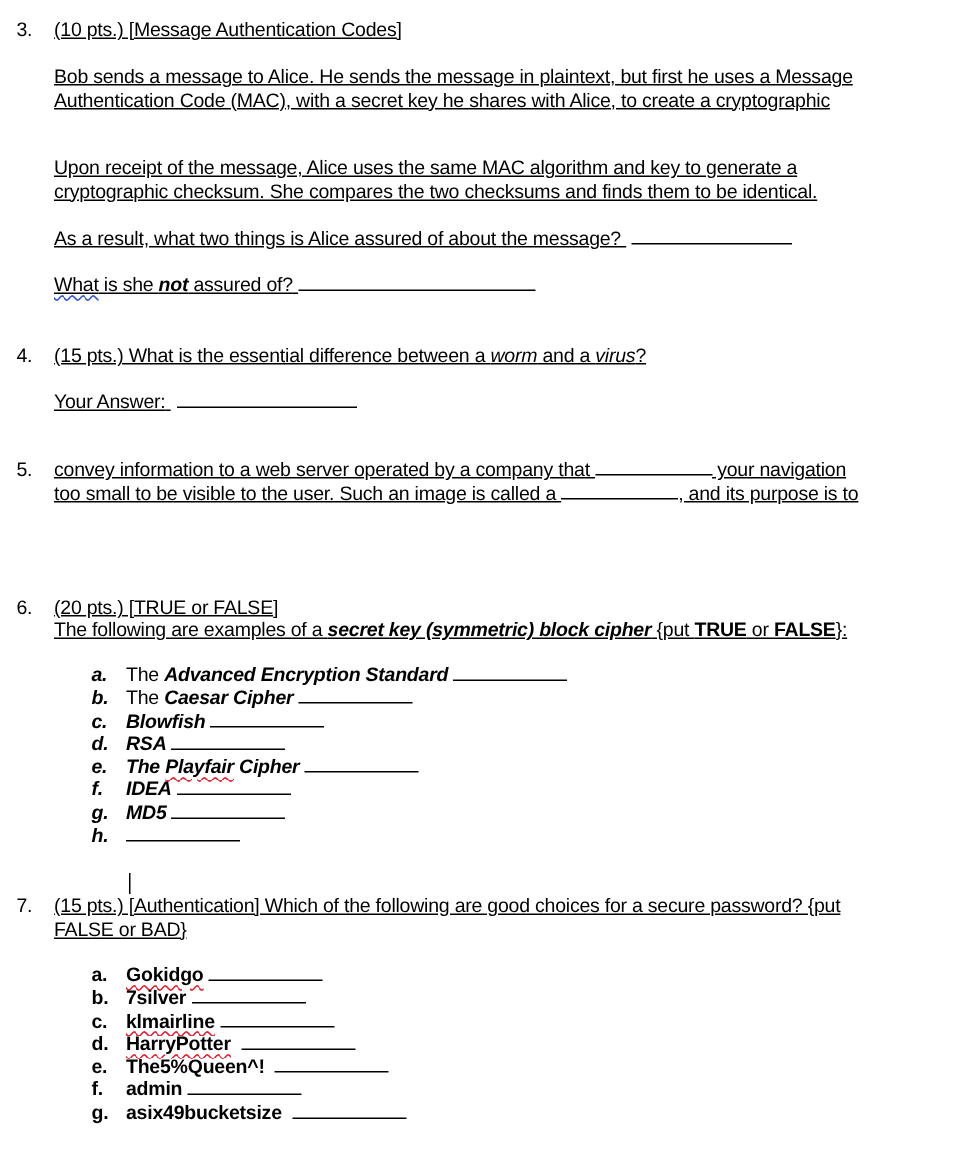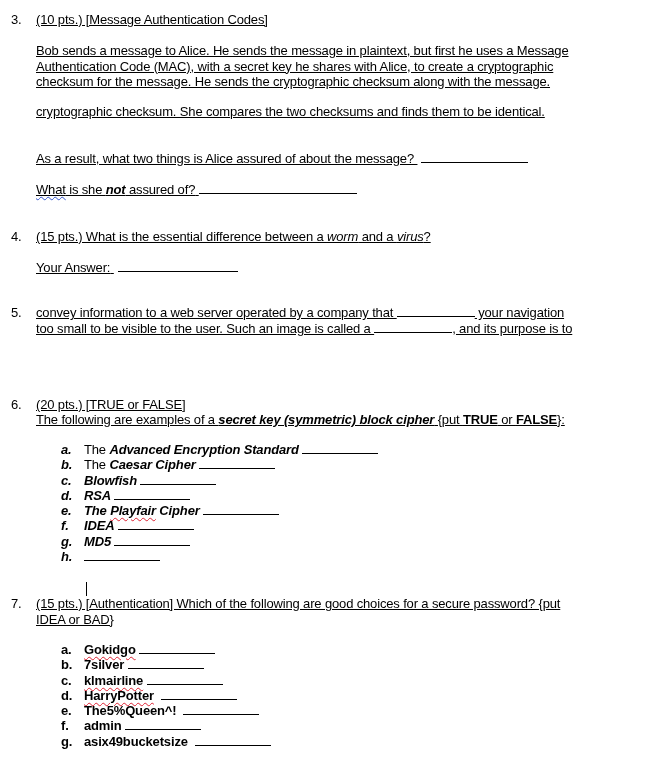--- a/index.html
+++ b/index.html
@@ -26,23 +26,23 @@
 </style>
 </head>
 <body>
 
 <div class="q">
   <span class="num" style="top:12px">3.</span>
   <div class="txt" style="top:12px">(10 pts.) [Message Authentication Codes]</div>
   <div class="txt" style="top:43px">
     <span class="line">Bob sends a message to Alice. He sends the message in plaintext, but first he uses a Message</span>
     <span class="line">Authentication Code (MAC), with a secret key he shares with Alice, to create a cryptographic</span>
-    <span class="line">checksum for the message. He sends the cryptographic checksum along with the message.</span>
   </div>
   <div class="txt" style="top:104px">
+    <span class="line">Upon receipt of the message, Alice uses the same MAC algorithm and key to generate a</span>
     <span class="line">cryptographic checksum. She compares the two checksums and finds them to be identical.</span>
   </div>
   <div class="txt" style="top:151px">
     <span>As a result, what two things is Alice assured of about the message?</span>
     <span class="blank" style="width:107px;margin-left:4px"></span>
   </div>
   <div class="txt" style="top:182px">
     <span class="gram">What</span><span> is she </span><span class="bi">not</span><span> assured of?</span>
     <span class="blank" style="width:158px"></span>
   </div>
@@ -110,21 +110,21 @@
     </div>
   </div>
 </div>
 
 <div class="cursor"></div>
 
 <div class="q">
   <span class="num" style="top:596px">7.</span>
   <div class="txt" style="top:596px">
     <span class="line">(15 pts.) [Authentication] Which of the following are good choices for a secure password? {put</span>
-    <span class="line">IDEA or BAD}</span>
+    <span class="line">FALSE or BAD}</span>
   </div>
   <div class="sublist" style="top:642px">
     <div class="row">
       <span class="lbl">a.</span>
       <span class="item b"><span class="spell">Gokidgo</span> <span class="blank" style="width:76px"></span></span>
     </div>
     <div class="row">
       <span class="lbl">b.</span>
       <span class="item b"><span>7silver</span> <span class="blank" style="width:76px"></span></span>
     </div>

